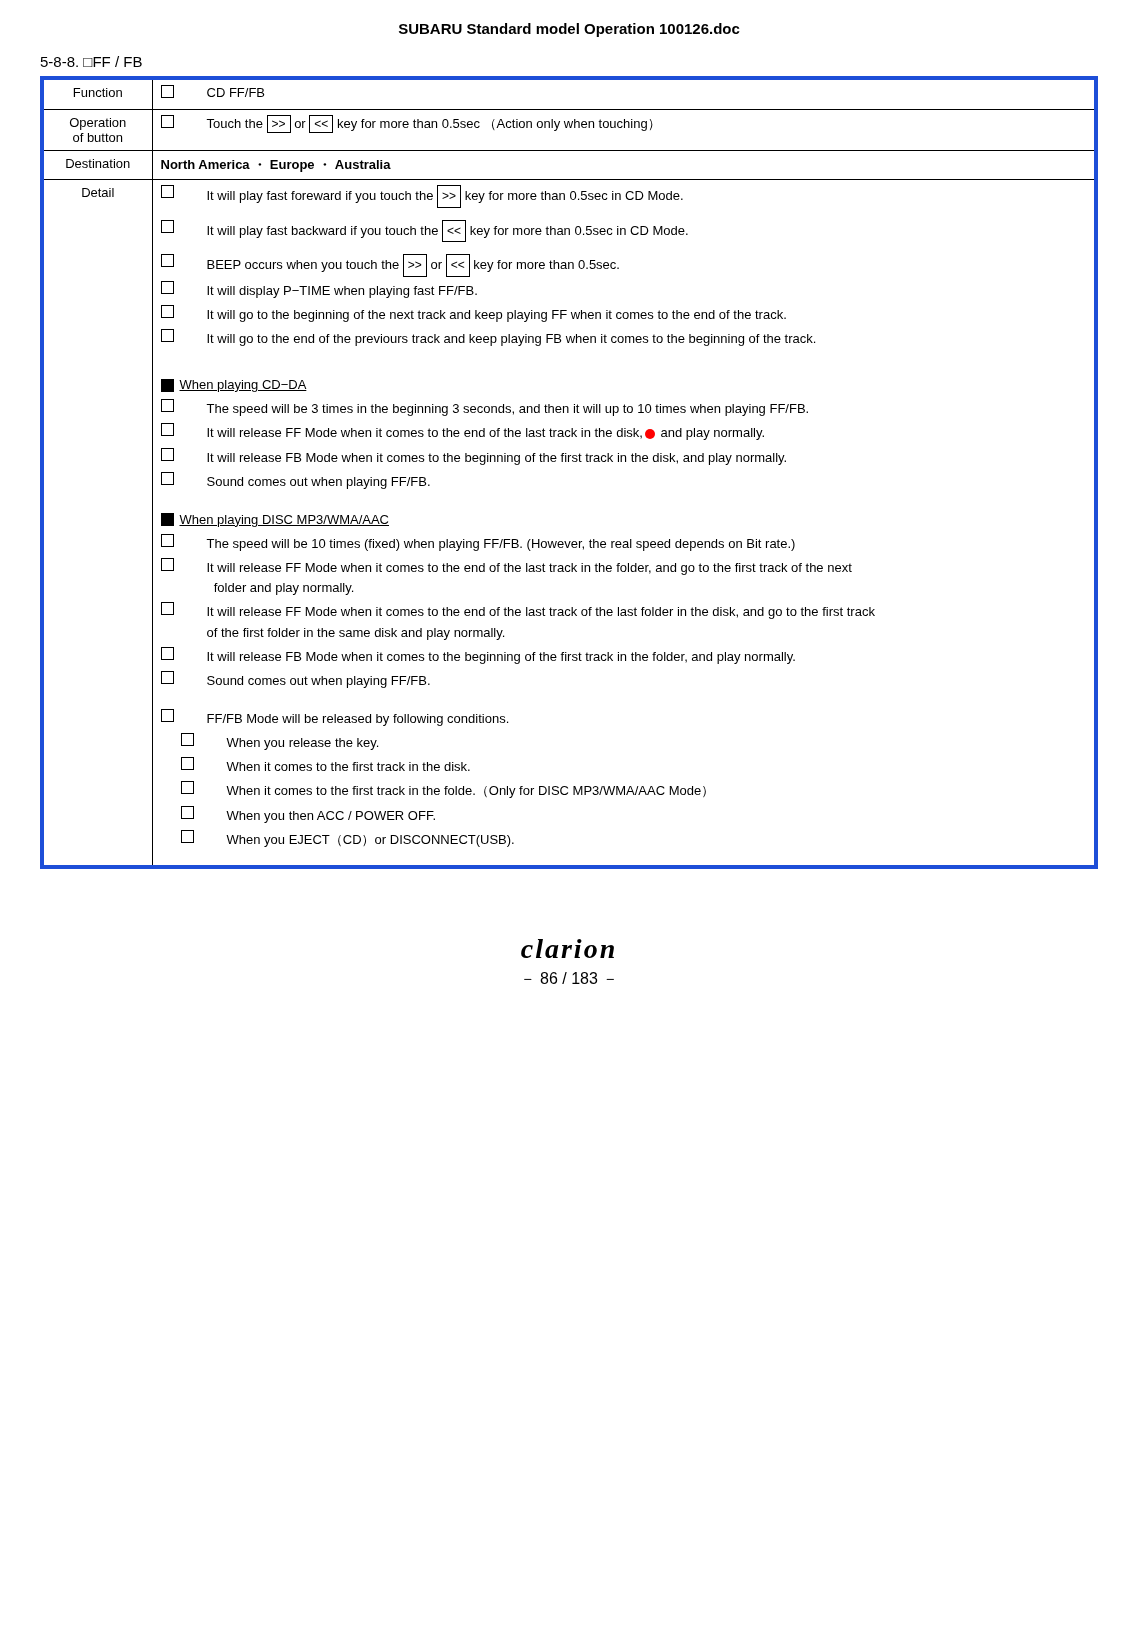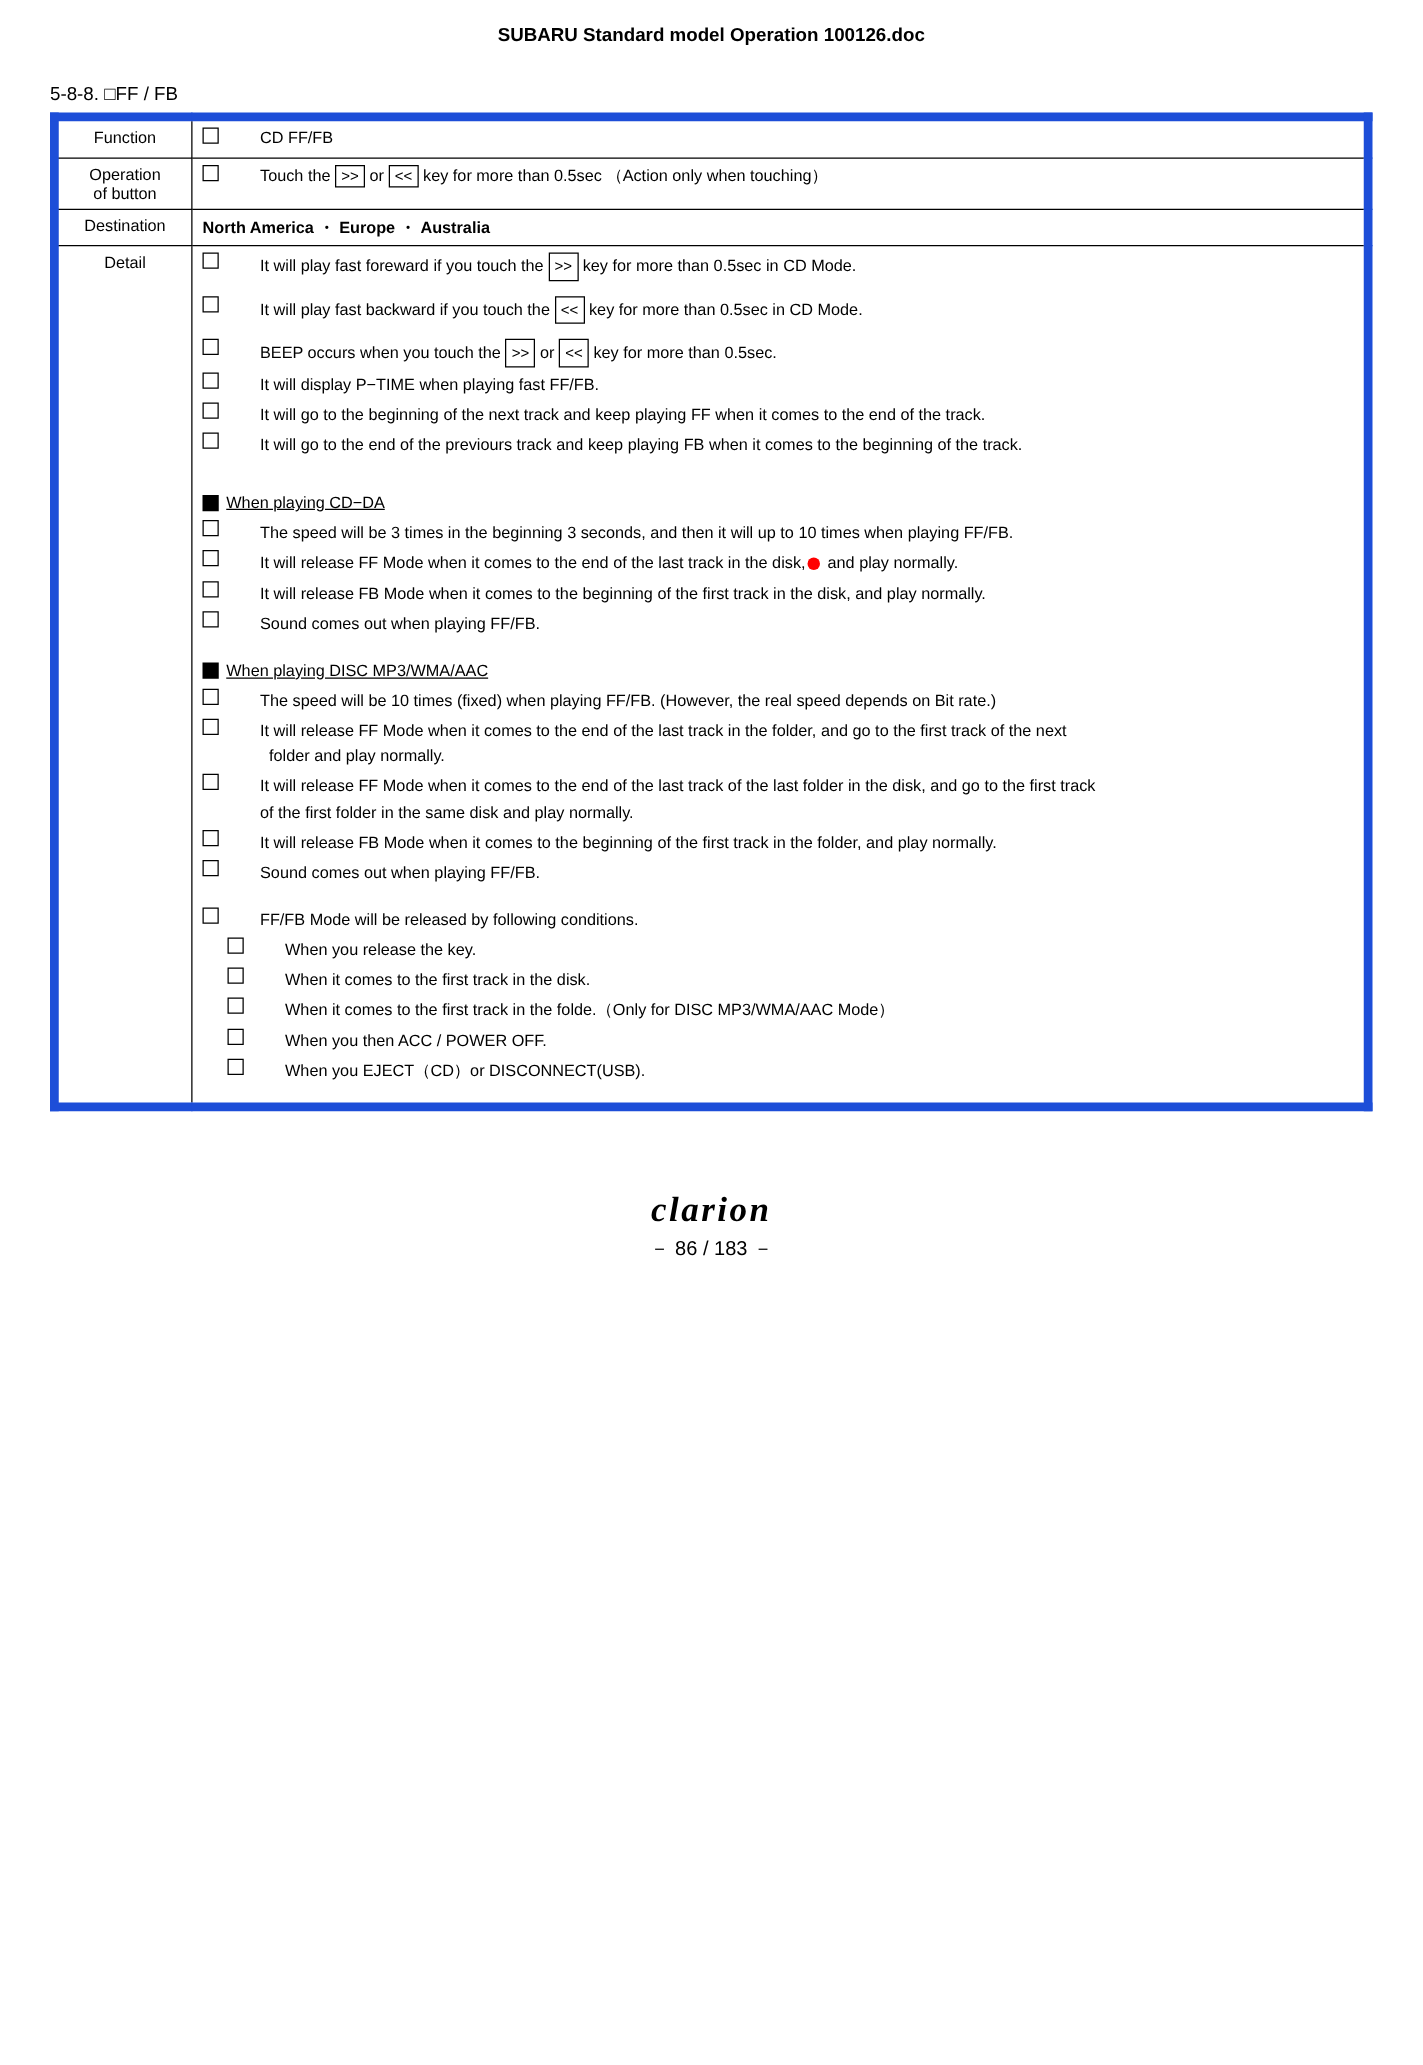--- a/index.html
+++ b/index.html
@@ -9,31 +9,31 @@
       font-size: 13px;
       color: #000;
       width: 1138px;
       min-height: 1652px;
       padding: 20px 40px;
     }
     .doc-title {
       text-align: center;
       font-weight: bold;
       font-size: 15px;
-      margin-bottom: 30px;
+      margin-bottom: 16px;
     }
     .section-heading {
       font-size: 15px;
       font-weight: normal;
       margin-bottom: 6px;
     }
     .main-table {
       width: 100%;
       border-collapse: collapse;
-      border: 7px solid #1d4ed8;
+      border: 4px solid #1d4ed8;
     }
     .main-table td {
       border: 1px solid #000;
       padding: 5px 8px;
       vertical-align: top;
     }
     .label-cell {
       width: 110px;
       font-weight: normal;
       vertical-align: middle;

